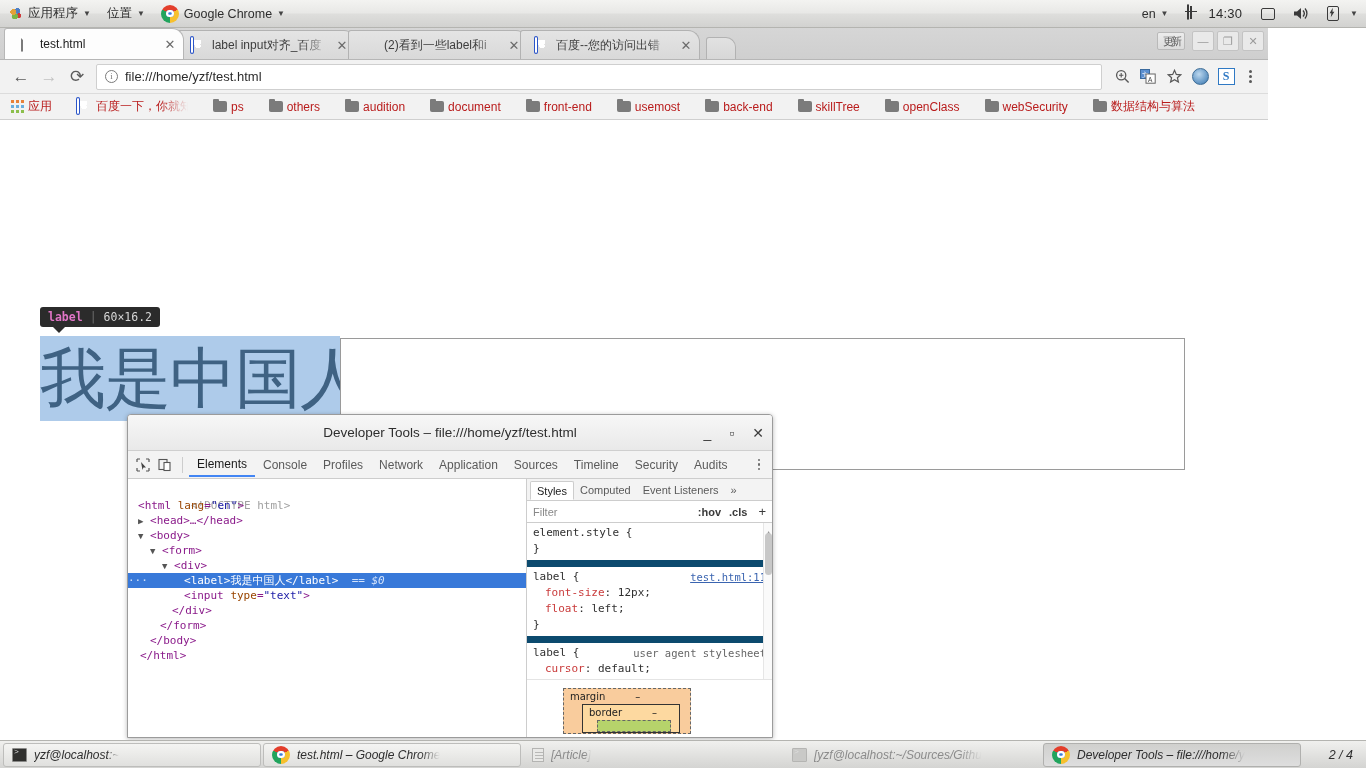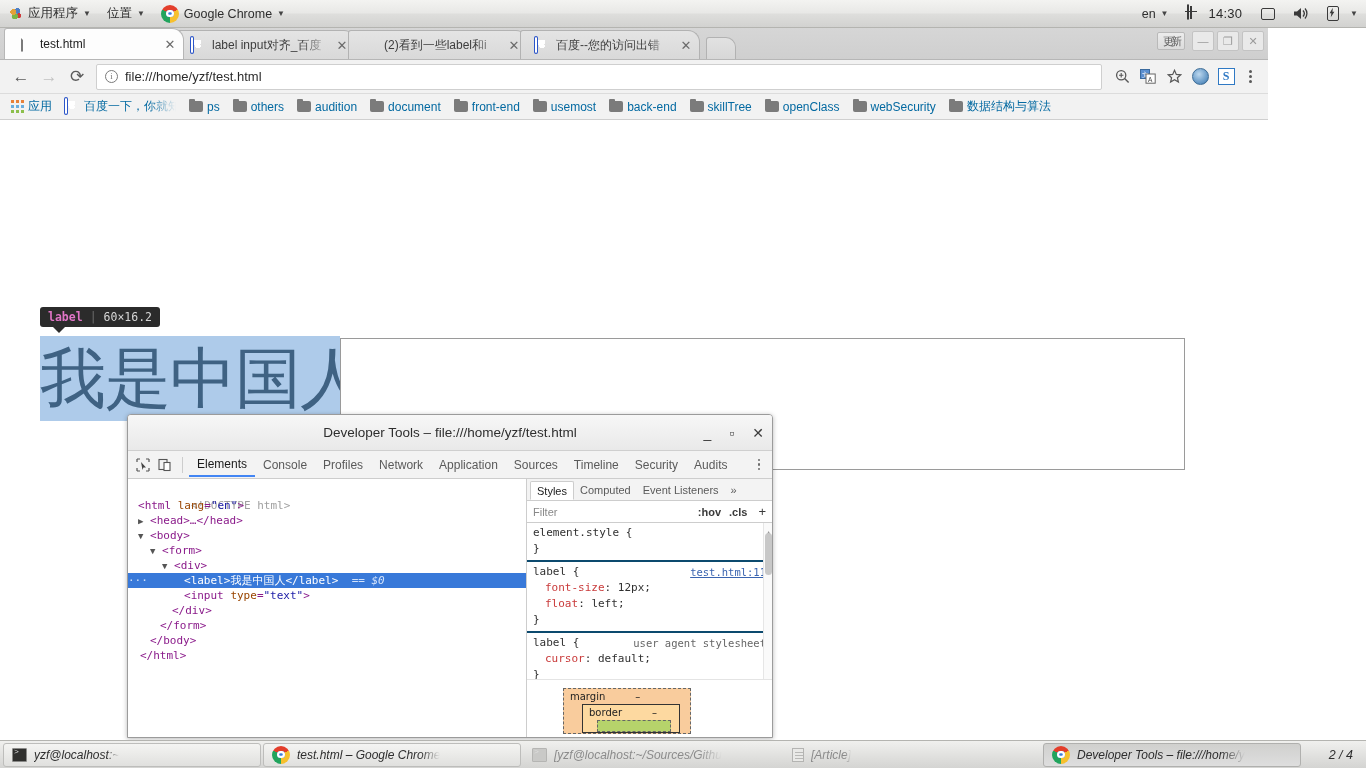--- a/index.html
+++ b/index.html
@@ -169,22 +169,22 @@
     width: 17px; height: 17px; background: #fff; border: 1.5px solid #2f79c4;
     color: #2f79c4; font-size: 12px; font-weight: bold; text-align:center; line-height:14px;
     font-family: "Liberation Serif", serif;
   }
   .kebab { width: 20px; display:flex; flex-direction:column; align-items:center; gap:2px;}
   .kebab i { width: 3px; height: 3px; background: #5a5a5a; border-radius: 50%; display:block;}
 
   
   #bookmarks {
     height: 26px; background: #f2f2f2; border-bottom: 1px solid #cfcfcf;
-    display: flex; align-items: center; gap: 3px; padding: 0 6px;
-    font-size: 12px; color: #0369a1; white-space: nowrap; overflow: hidden;
+    display: flex; align-items: center; gap: 15px; padding: 0 6px;
+    font-size: 12px; color: #b91c1c; white-space: nowrap; overflow: hidden;
   }
   .bm { display: flex; align-items: center; gap: 4px; padding: 2px 5px; border-radius: 2px; }
   .bm-apps-grid {
     width: 13px; height: 13px;
     background-image:
       linear-gradient(#e8813a 0 0), linear-gradient(#e8813a 0 0), linear-gradient(#e8813a 0 0),
       linear-gradient(#6aaee0 0 0), linear-gradient(#6aaee0 0 0), linear-gradient(#6aaee0 0 0),
       linear-gradient(#8cbf4c 0 0), linear-gradient(#8cbf4c 0 0), linear-gradient(#8cbf4c 0 0);
     background-size: 3px 3px; background-repeat: no-repeat;
     background-position: 0 0, 5px 0, 10px 0, 0 5px, 5px 5px, 10px 5px, 0 10px, 5px 10px, 10px 10px;
@@ -306,21 +306,21 @@
   #styles-filter .grow { flex: 1 1 auto; }
   #styles-filter .hov { color: #3a3a3a; font-weight: bold; margin-right: 8px; }
   #styles-filter .cls { color: #3a3a3a; font-weight: bold; margin-right: 11px; }
   #styles-filter .plus { color: #3a3a3a; font-size: 13px; }
   #styles-list {
     flex: 1 1 auto; overflow: hidden; background: #fff;
     font-family: "DejaVu Sans Mono","Liberation Mono", monospace;
     font-size: 11px; line-height: 16px; color: #303030;
     position: relative;
   }
-  .rule { border-bottom: 2px solid #0c4a6e; padding: 2px 6px 3px; }
+  .rule { border-bottom: 7px solid #0c4a6e; padding: 2px 6px 3px; }
   .rule .hdr { display: flex; }
   .rule .hdr .src { margin-left: auto; color: #3a64b0; text-decoration: underline; font-size: 10.5px;}
   .rule .hdr .uas { margin-left: auto; color: #666; font-size: 10.5px; }
   .sel-name { color: #303030; }
   .prop { padding-left: 12px; }
   .pname { color: #c93a3a; }
   .pval { color: #303030; }
   .scrollbar-v {
     position: absolute; right: 0; top: 0; width: 9px; height: 100%;
     background: #fafafa; border-left: 1px solid #e6e6e6;
@@ -703,25 +703,25 @@
 <div id="taskbar">
   <div class="task">
     <span class="term-ico"></span>
     <span class="tname">yzf@localhost:~</span>
   </div>
   <div class="task">
     <span class="chrome-logo"></span>
     <span class="tname">test.html – Google Chrome</span>
   </div>
   <div class="task inactive">
+    <span class="doc-ico"></span>
+    <span class="tname">[Article]</span>
+  </div>
+  <div class="task inactive">
     <span class="term-ico dim"></span>
     <span class="tname">[yzf@localhost:~/Sources/Githu</span>
-  </div>
-  <div class="task inactive">
-    <span class="doc-ico"></span>
-    <span class="tname">[Article]</span>
   </div>
   <div class="task pressed">
     <span class="chrome-logo"></span>
     <span class="tname">Developer Tools – file:///home/y</span>
   </div>
   <div id="workspace">2 / 4</div>
 </div>
 
 </body></html>

